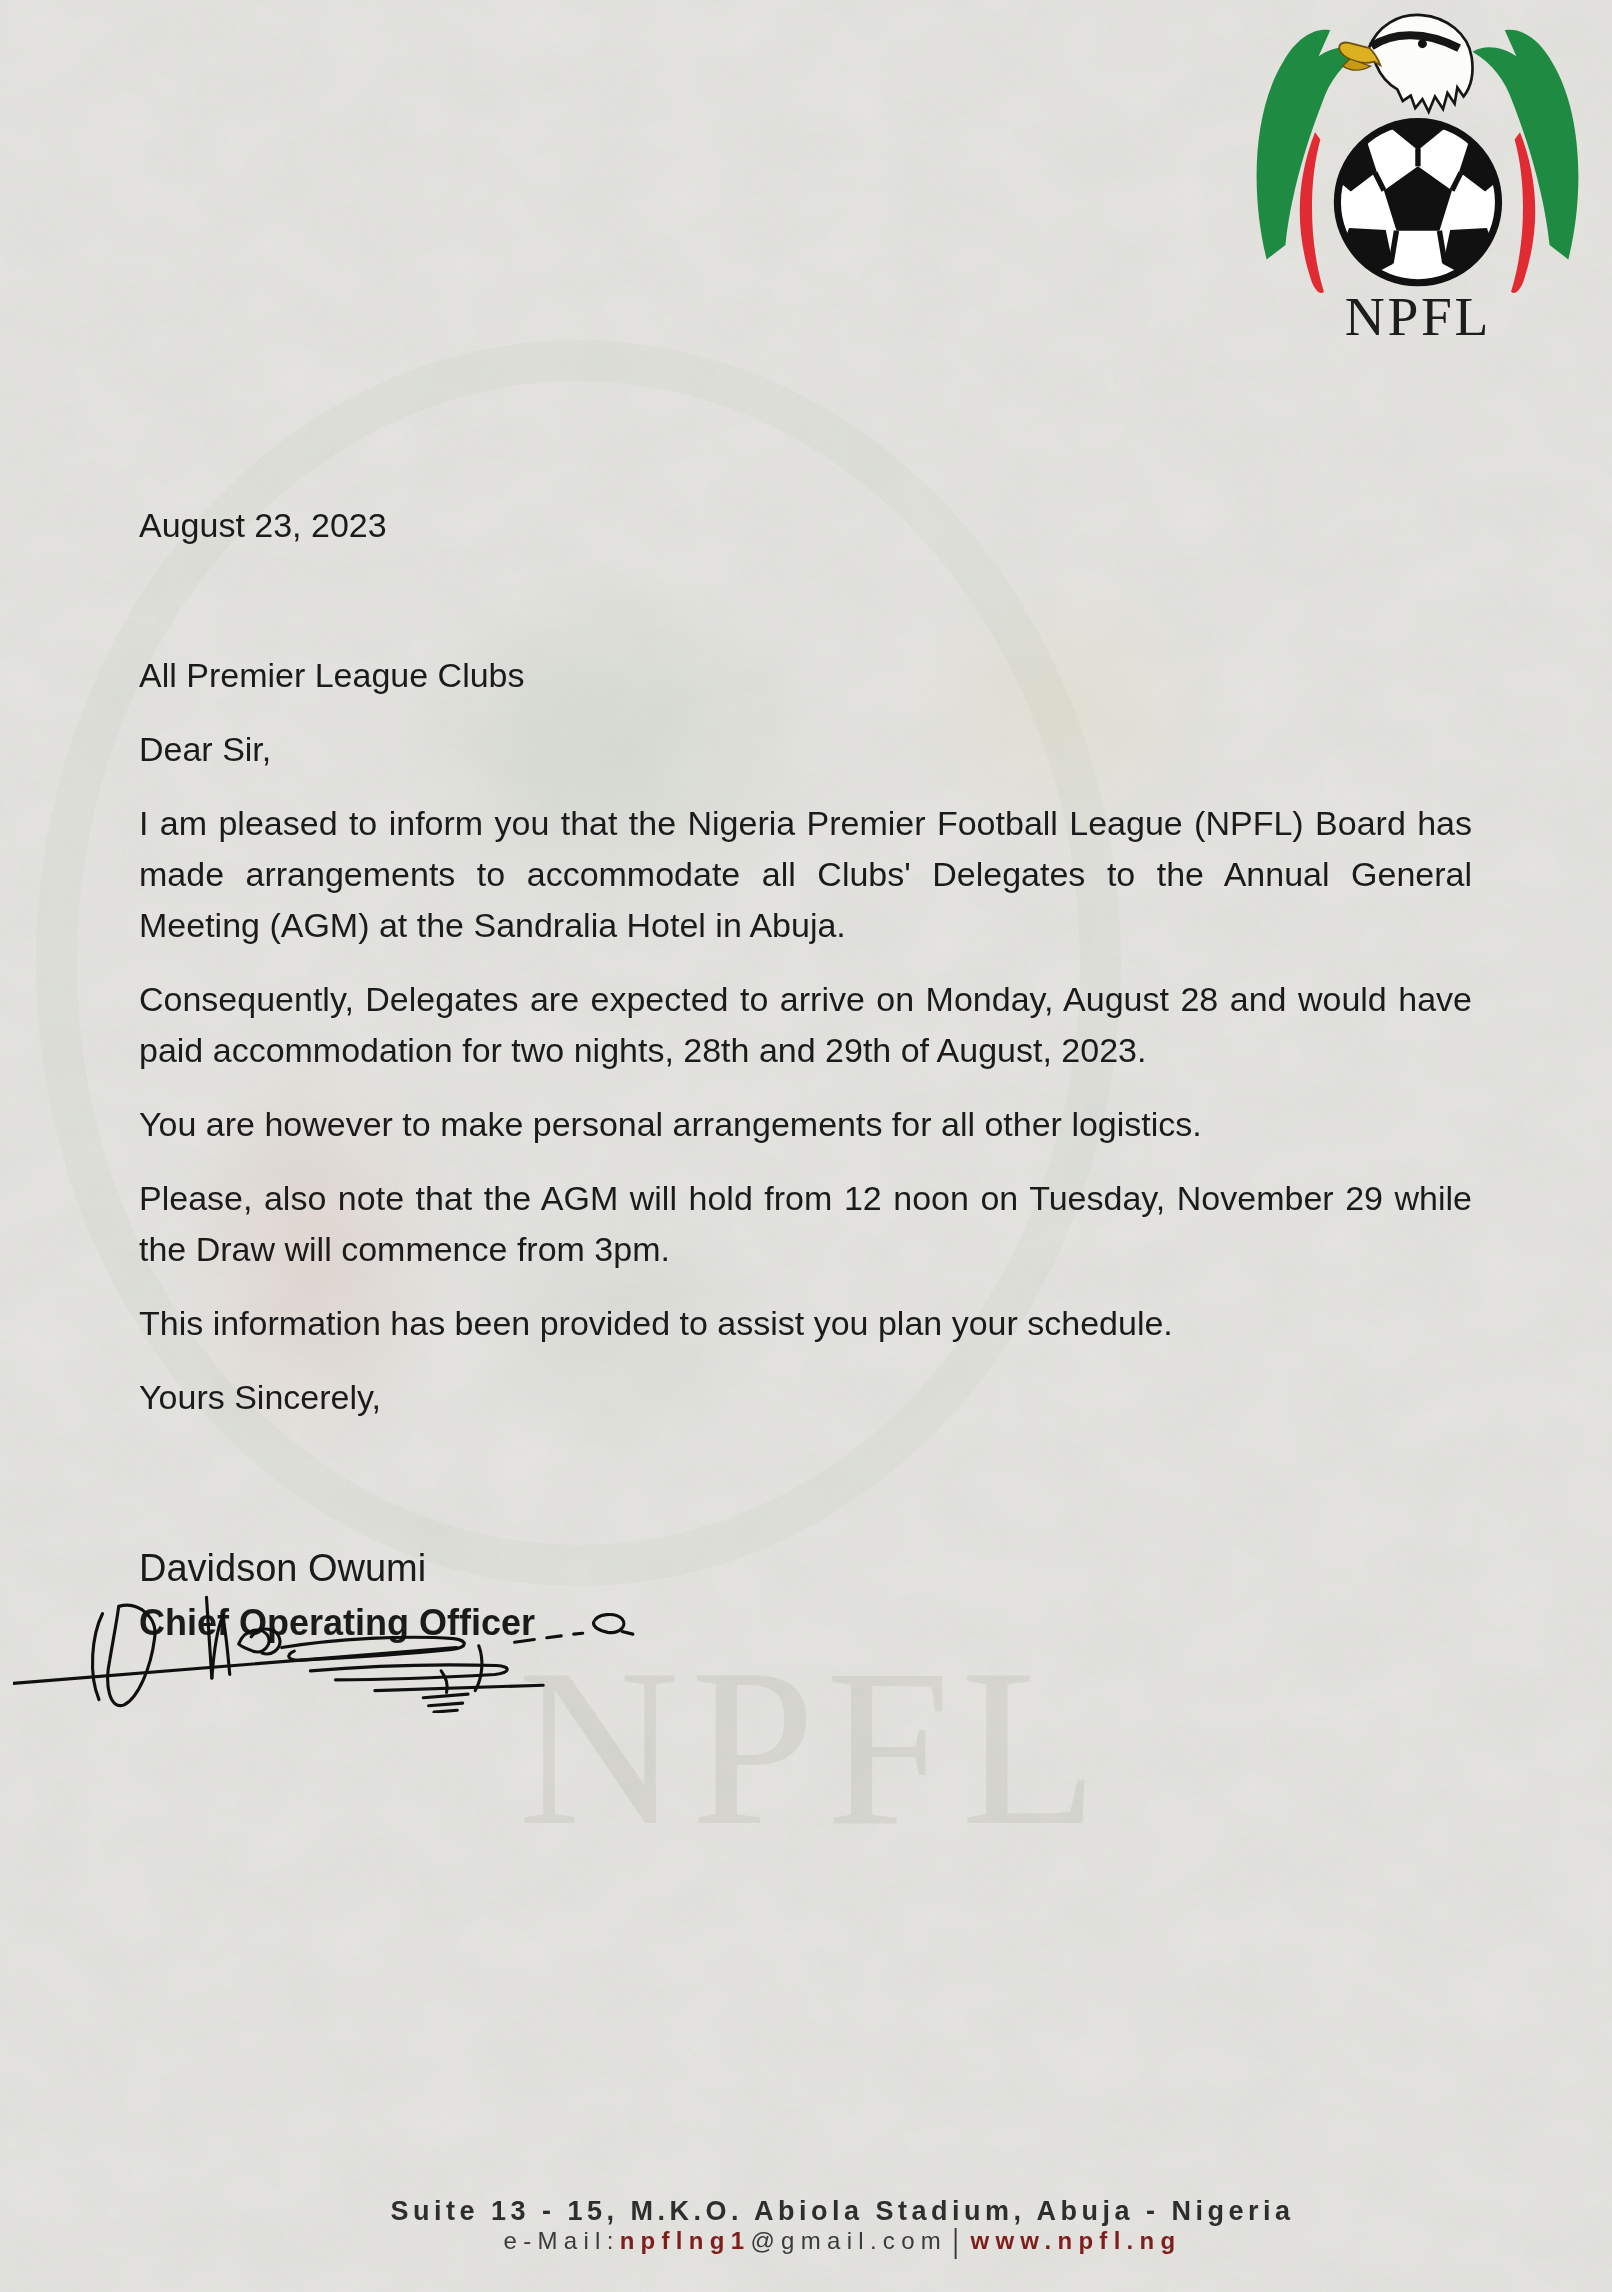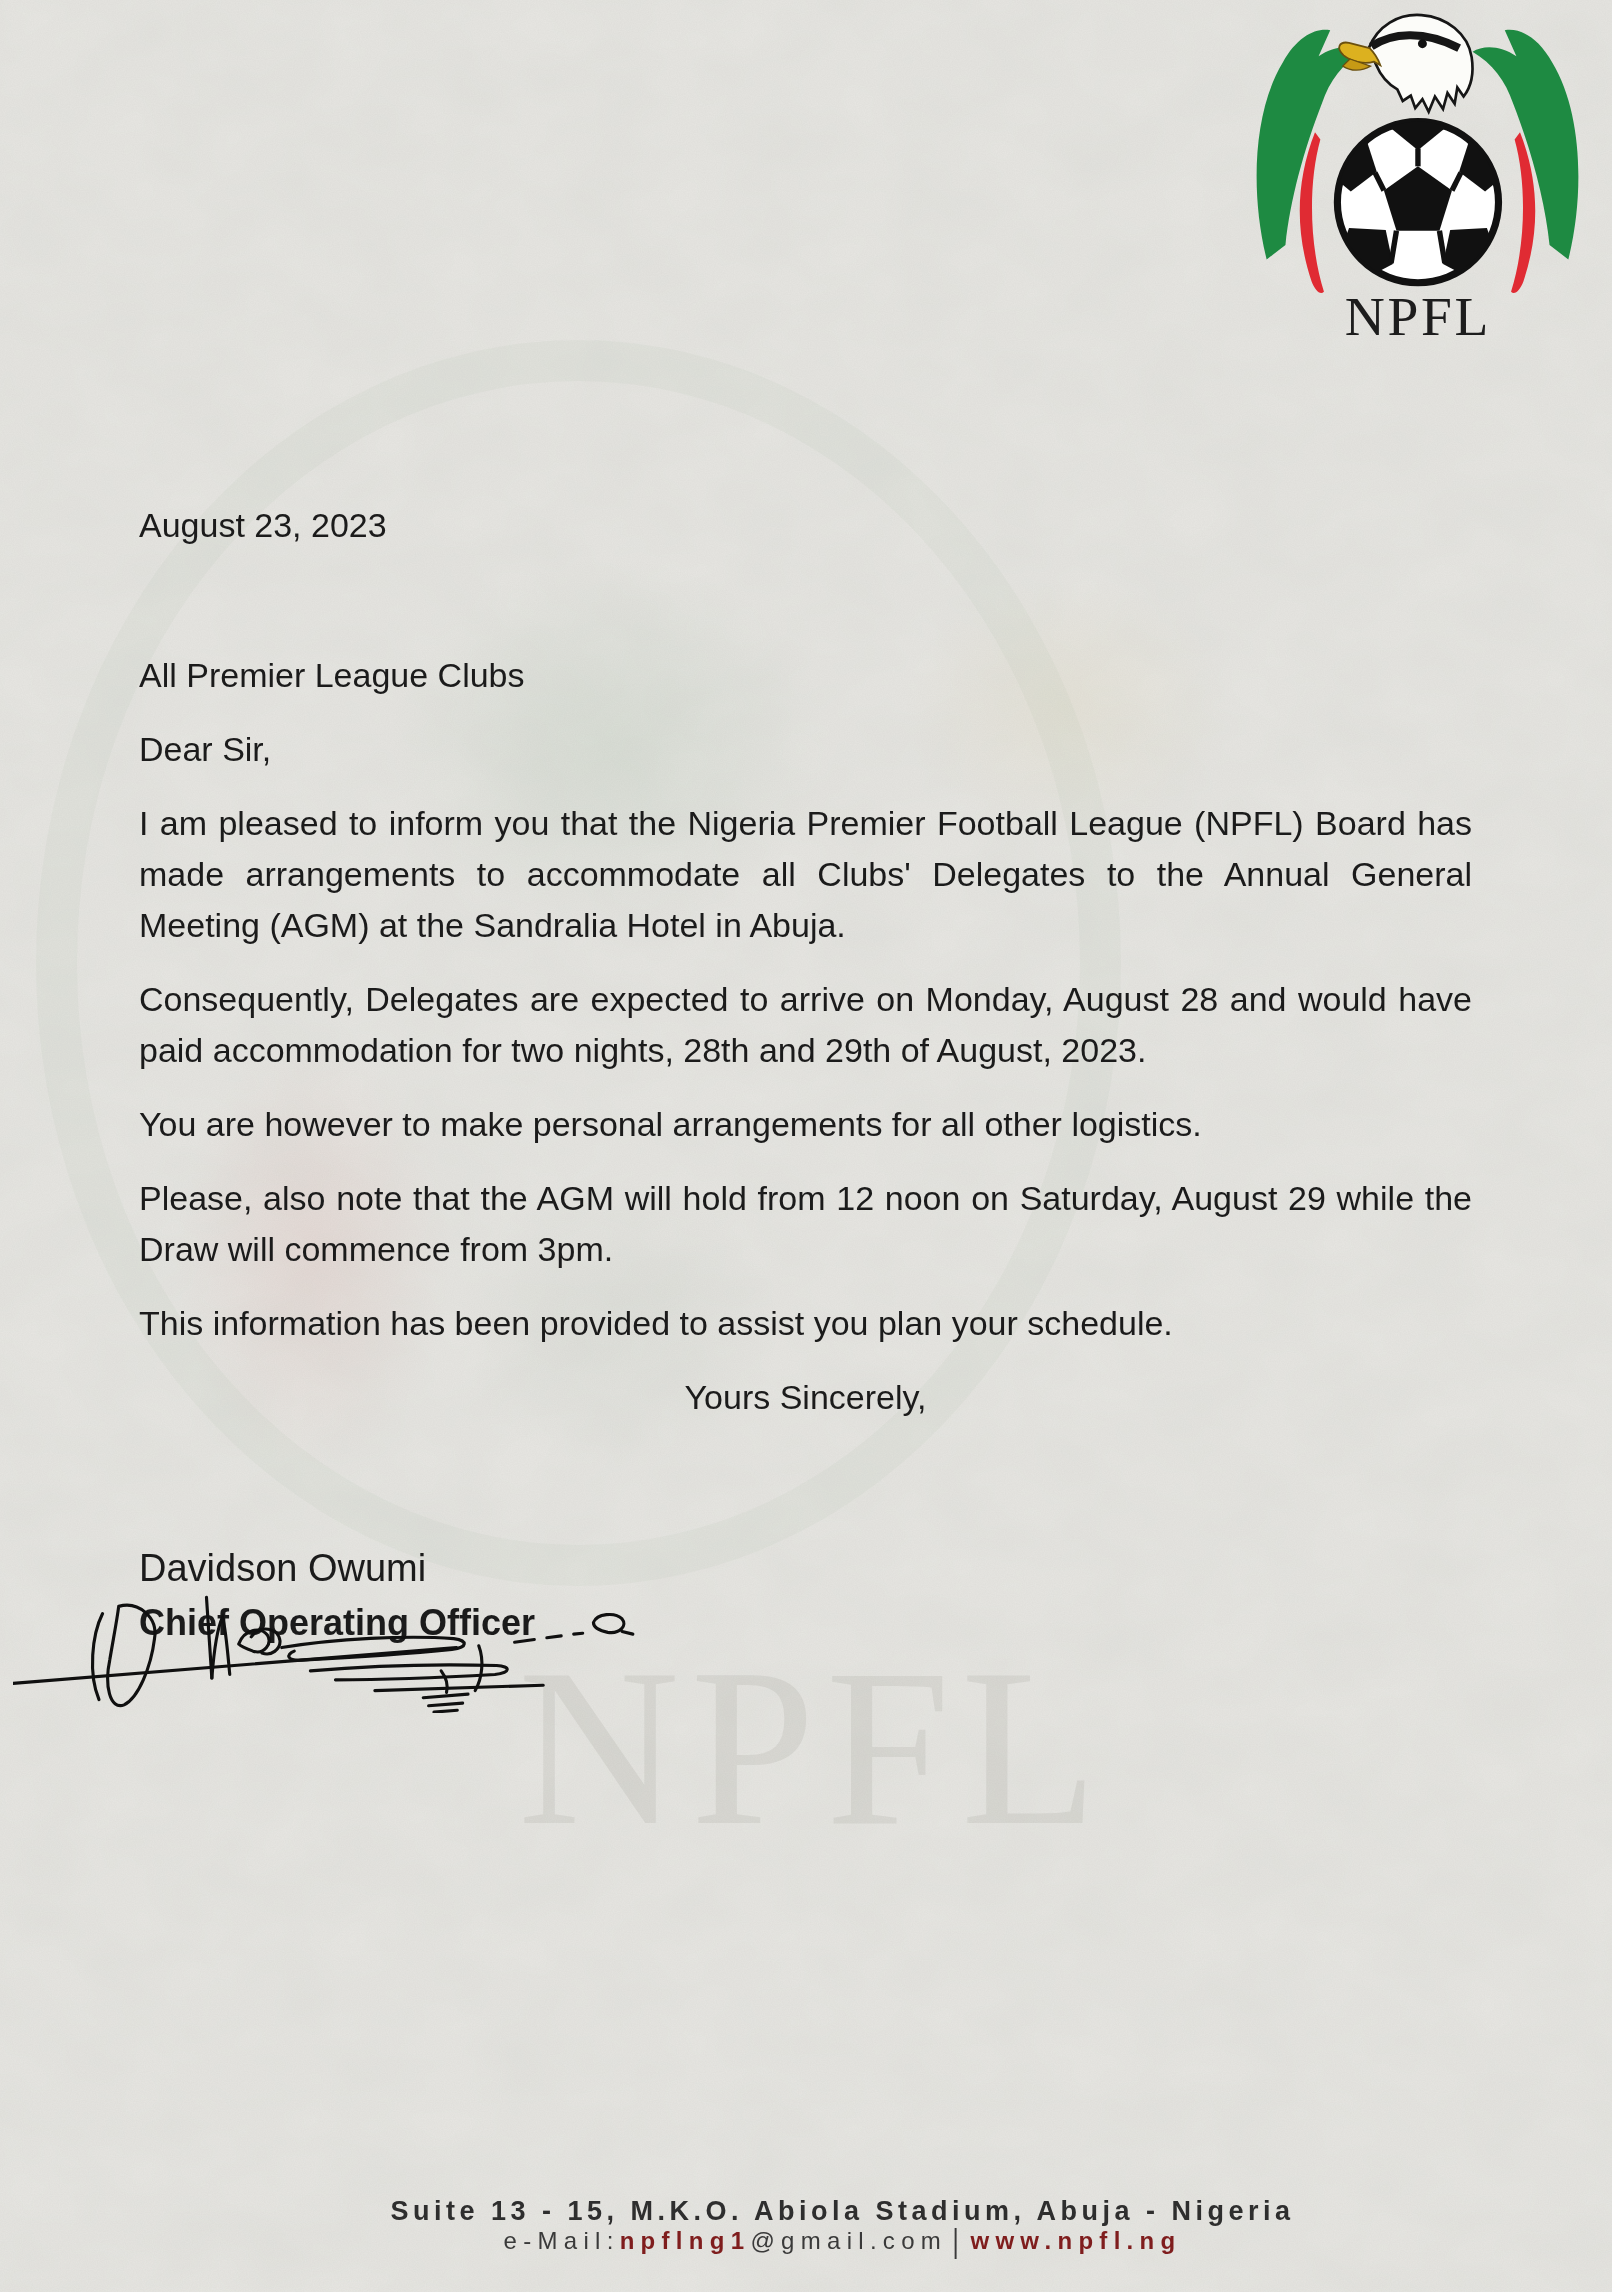--- a/index.html
+++ b/index.html
@@ -41,21 +41,21 @@
 
   
   .content {
     position:absolute; left:139px; top:500px; width:1333px;
   }
   .content p { margin:0 0 23px 0; font-size:34px; line-height:51px; }
   .date { margin-bottom:99px !important; }
   .bold { font-weight:bold; }
   .subject { font-weight:bold; font-size:31px !important; letter-spacing:-0.9px; white-space:nowrap; }
   .para { text-align:justify; }
-  .closing { margin-bottom:120px !important;text-align:center; }
+  .closing { margin-bottom:120px !important; }
   .sig-name  { font-weight:normal; font-size:38px !important; margin-bottom:2.7px !important; }
   .sig-title { font-weight:bold; font-size:36px !important; }
 
   
   .signature { position:absolute; left:13.4px; top:1592px; width:627px; height:121px; }
 
   
   .footer {
     position:absolute; left:0; right:0; top:2196px;
     text-align:center; padding-left:72px;
@@ -143,21 +143,21 @@
     </svg>
   </div>
 
   <div class="content">
     <p class="date">August 23, 2023</p>
     <p>All Premier League Clubs</p>
     <p>Dear Sir,</p>
     <p class="para">I am pleased to inform you that the Nigeria Premier Football League (NPFL) Board has made arrangements to accommodate all Clubs' Delegates to the Annual General Meeting (AGM) at the Sandralia Hotel in Abuja.</p>
     <p class="para">Consequently, Delegates are expected to arrive on Monday, August 28 and would have paid accommodation for two nights, 28th and 29th of August, 2023.</p>
     <p class="para">You are however to make personal arrangements for all other logistics.</p>
-    <p class="para">Please, also note that the AGM will hold from 12 noon on Saturday, August 29 while the Draw will commence from 3pm.</p>
+    <p class="para">Please, also note that the AGM will hold from 12 noon on Tuesday, November 29 while the Draw will commence from 3pm.</p>
     <p class="para">This information has been provided to assist you plan your schedule.</p>
     <p class="closing">Yours Sincerely,</p>
     <p class="sig-name">Davidson Owumi</p>
     <p class="sig-title">Chief Operating Officer</p>
   </div>
 
   <svg class="signature" viewBox="0 0 700 135">
     <g fill="none" stroke="#101010" stroke-width="3.5" stroke-linecap="round">
       <path d="M0,102 L495,62"></path>
       <path d="M118,16 C140,10 162,28 158,52 C154,84 140,118 124,126 C108,132 102,104 108,76 C112,52 116,32 118,16"></path>

